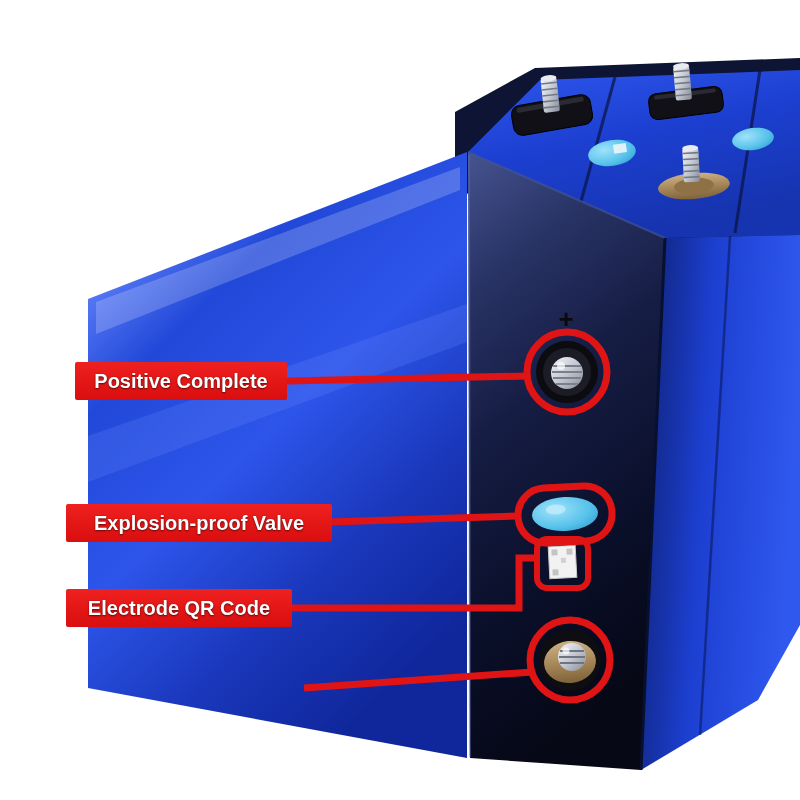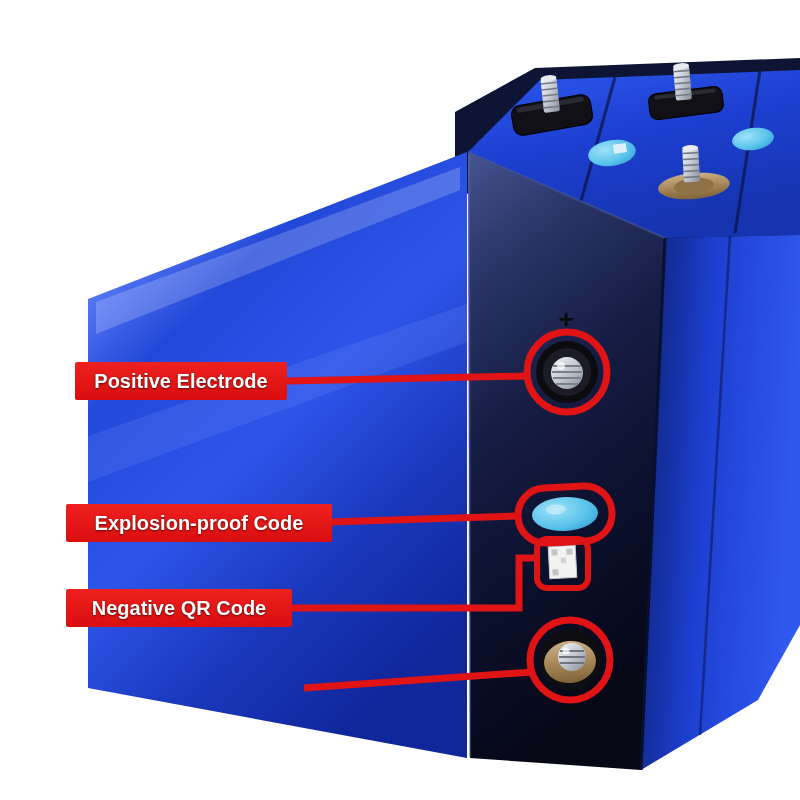--- a/index.html
+++ b/index.html
@@ -175,17 +175,17 @@
       <rect x="537" y="539" width="51" height="49" rx="10" stroke-width="6"></rect>
       <circle cx="570" cy="660" r="40" stroke-width="7"></circle>
 
       <path d="M287,381 L528,376" stroke-width="7"></path>
       <path d="M330,522 L518,516" stroke-width="7"></path>
       <path d="M292,608 L519,608 L519,558 L538,558" stroke-width="7"></path>
       <path d="M304,688 L533,672" stroke-width="7"></path>
     </g>
   </svg>
 
-  <div class="label label-positive">Positive Electrode</div>
-  <div class="label label-valve">Explosion-proof Code</div>
-  <div class="label label-qr">Negative QR Code</div>
+  <div class="label label-positive">Positive Complete</div>
+  <div class="label label-valve">Explosion-proof Valve</div>
+  <div class="label label-qr">Electrode QR Code</div>
 
 </div>
 
 </body></html>

